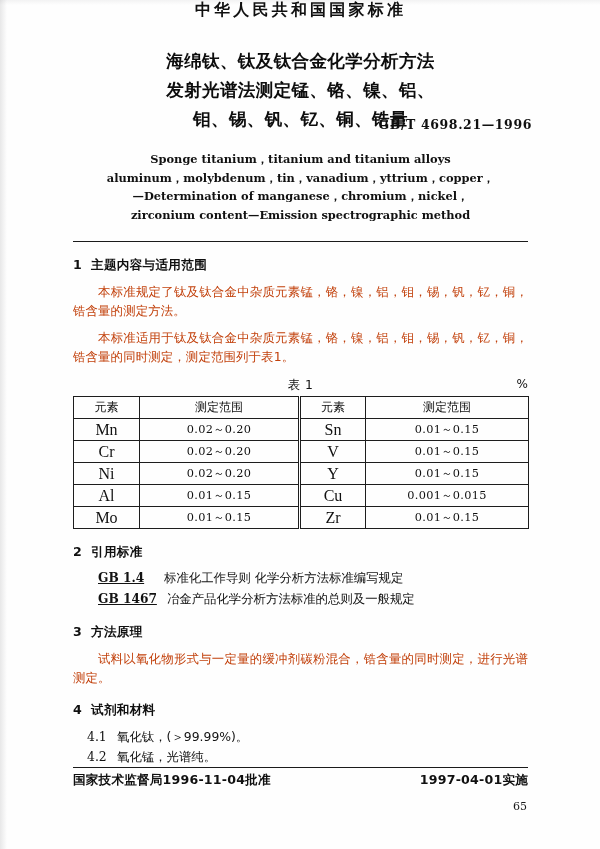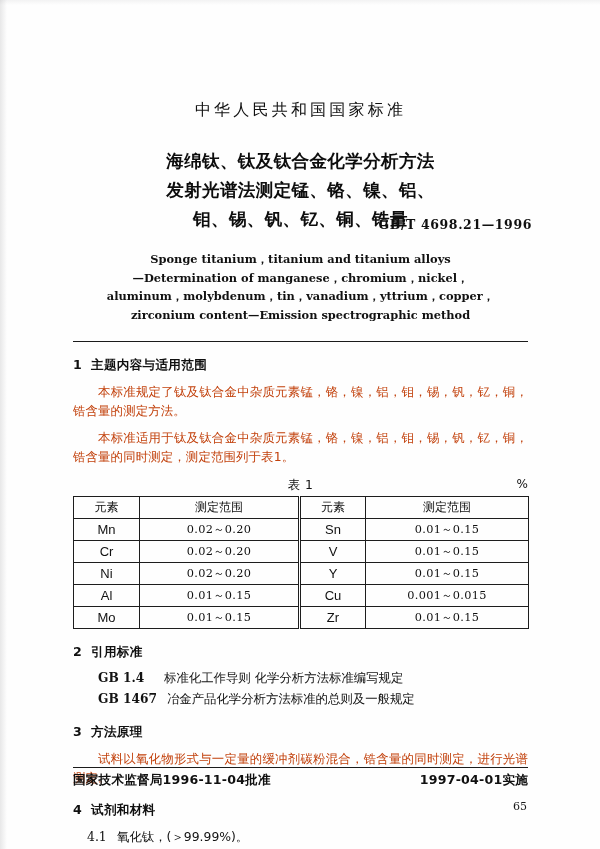--- a/index.html
+++ b/index.html
@@ -39,23 +39,22 @@
     position: absolute;
     left: 73px;
     top: 0;
     width: 455px;
   }
 
   
   .nat-std {
     text-align: center;
     font-size: 16px;
-    font-weight: normal;
+    font-weight: bold;
     letter-spacing: 3.2px;
-    margin-top: 100px;
     color: #101010;
   }
   .title-block {
     margin-top: 26px;
     position: relative;
   }
   .cn-title {
     text-align: center;
     font-size: 17.5px;
     font-weight: bold;
@@ -125,20 +124,21 @@
     line-height: 19.5px;
     color: #121212;
     padding-left: 25px;
   }
   .ref-line .code {
     font-family: "DejaVu Serif", "Liberation Serif", serif;
     font-weight: bold;
     font-size: 12.2px;
     display: inline-block;
     min-width: 56px;
+    text-decoration: underline;
   }
   .ref-line .gap { display: inline-block; width: 10px; }
 
   .item-line {
     font-size: 12.4px;
     line-height: 19.6px;
     color: #121212;
     padding-left: 14px;
   }
   .item-line .no {
@@ -176,22 +176,22 @@
   table.data td {
     border: 1px solid #1d1d1d;
     height: 21px;
     text-align: center;
     vertical-align: middle;
     font-size: 11.6px;
     color: #111111;
     padding: 0;
   }
   table.data td.el {
-    font-family: Liberation Sans, sans-serif;
-    font-size: 13px;
+    font-family: Liberation Serif, serif;
+    font-size: 16px;
   }
   table.data td.hdr {
     font-family: "DejaVu Sans", "Liberation Sans", sans-serif;
     font-size: 12px;
   }
   table.data td.rng {
     font-family: "DejaVu Serif", "Liberation Serif", serif;
     font-size: 11.3px;
     letter-spacing: 0.3px;
   }
@@ -250,22 +250,22 @@
       <div class="cn-title">
         <div class="line">海绵钛、钛及钛合金化学分析方法</div>
         <div class="line">发射光谱法测定锰、铬、镍、铝、</div>
         <div class="line">钼、锡、钒、钇、铜、锆量</div>
       </div>
       <div class="std-no">GB/T  4698.21—1996</div>
     </div>
 
     <div class="en-title">
       <div class="line">Sponge titanium，titanium and titanium alloys</div>
+      <div class="line">aluminum，molybdenum，tin，vanadium，yttrium，copper，</div>
       <div class="line">—Determination of manganese，chromium，nickel，</div>
-      <div class="line">aluminum，molybdenum，tin，vanadium，yttrium，copper，</div>
       <div class="line">zirconium content—Emission spectrographic method</div>
     </div>
 
     <hr class="rule" id="head-rule">
 
     <div class="sec-head">
       <span class="num">1</span><span>主题内容与适用范围</span>
     </div>
     <div class="para indent">本标准规定了钛及钛合金中杂质元素锰，铬，镍，铝，钼，锡，钒，钇，铜，锆含量的测定方法。</div>
     <div class="para indent">本标准适用于钛及钛合金中杂质元素锰，铬，镍，铝，钼，锡，钒，钇，铜，锆含量的同时测定，测定范围列于表1。</div>

